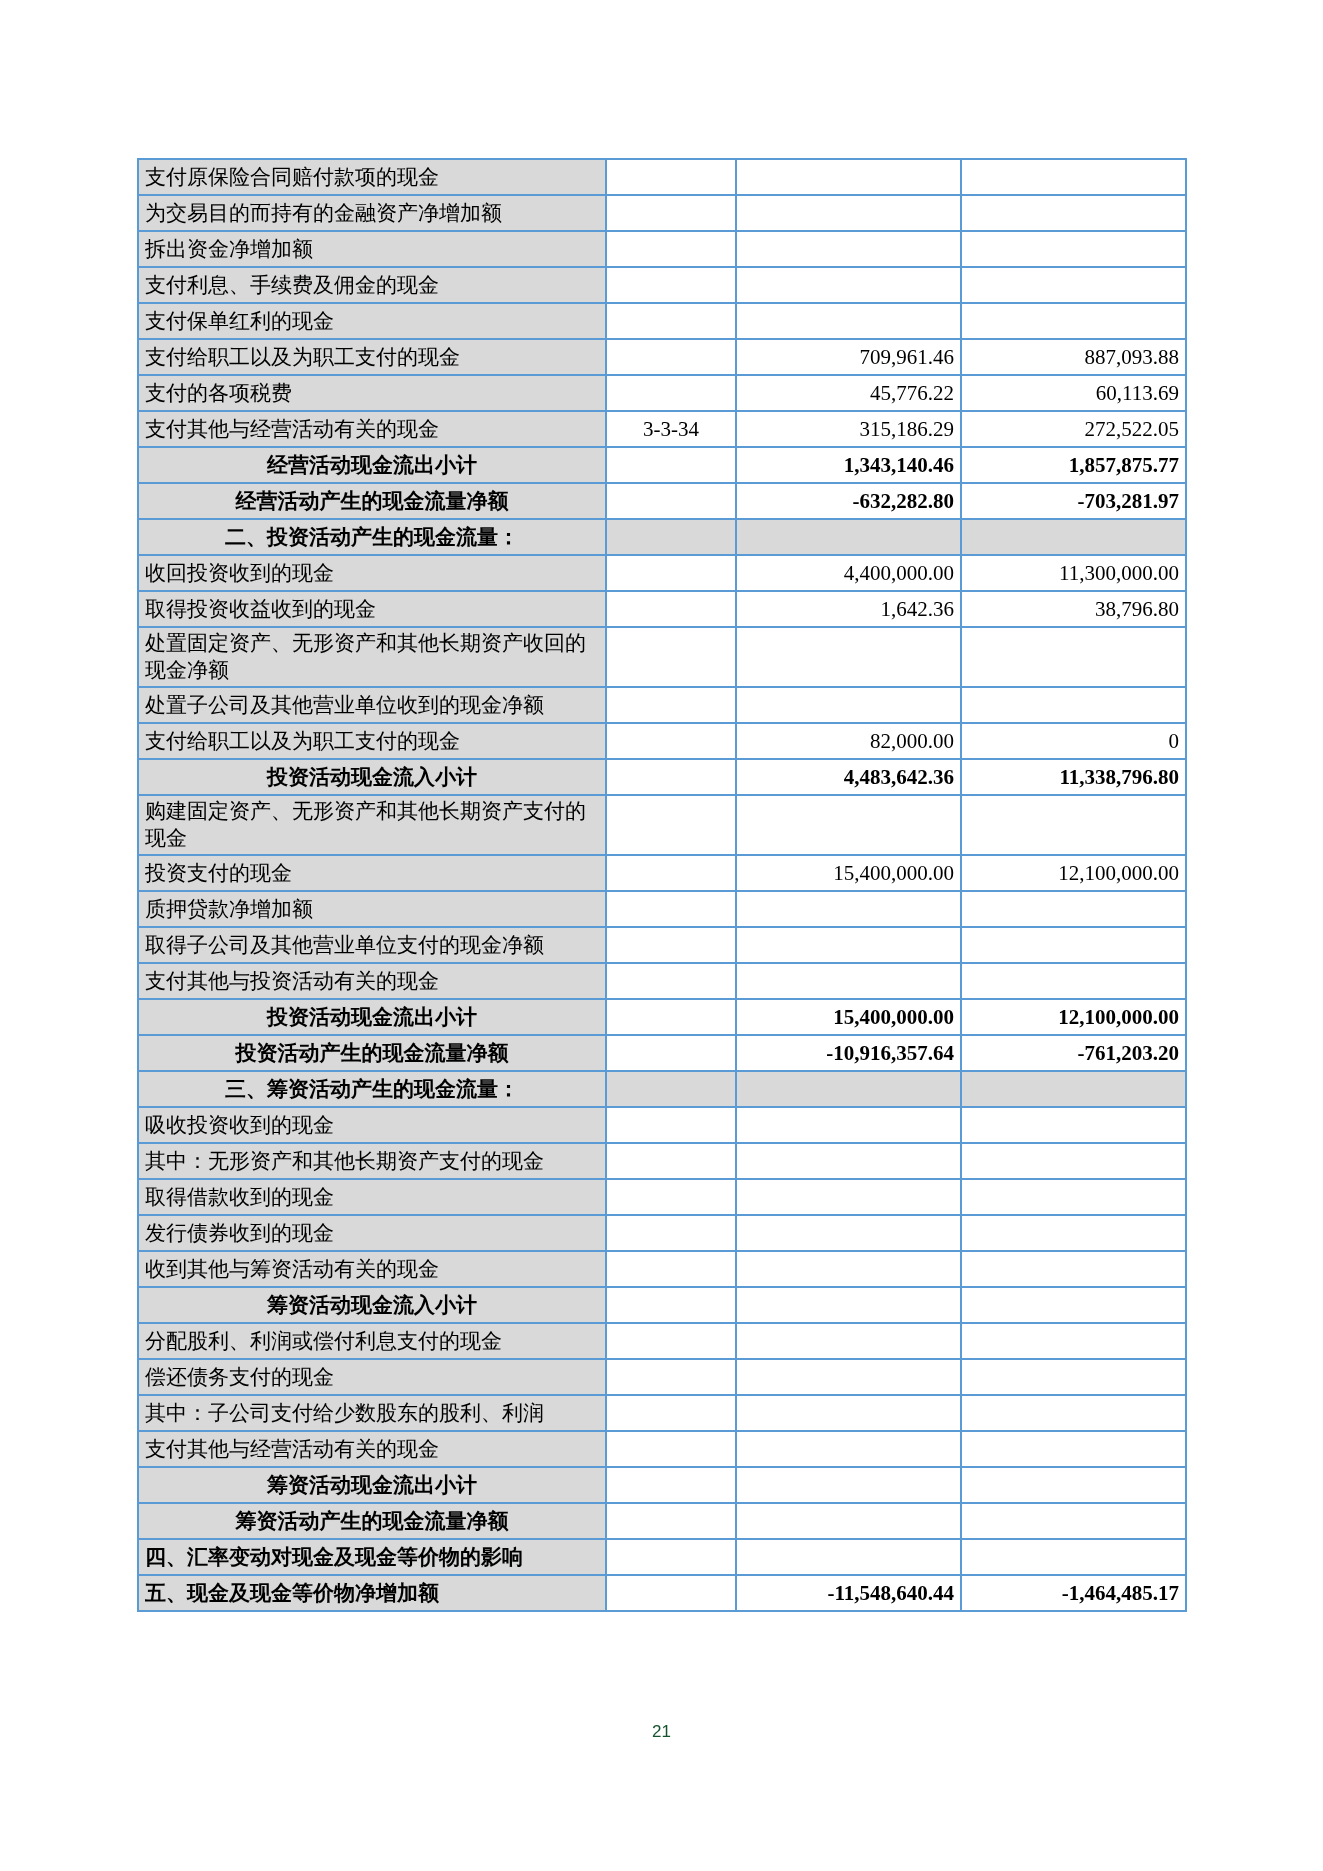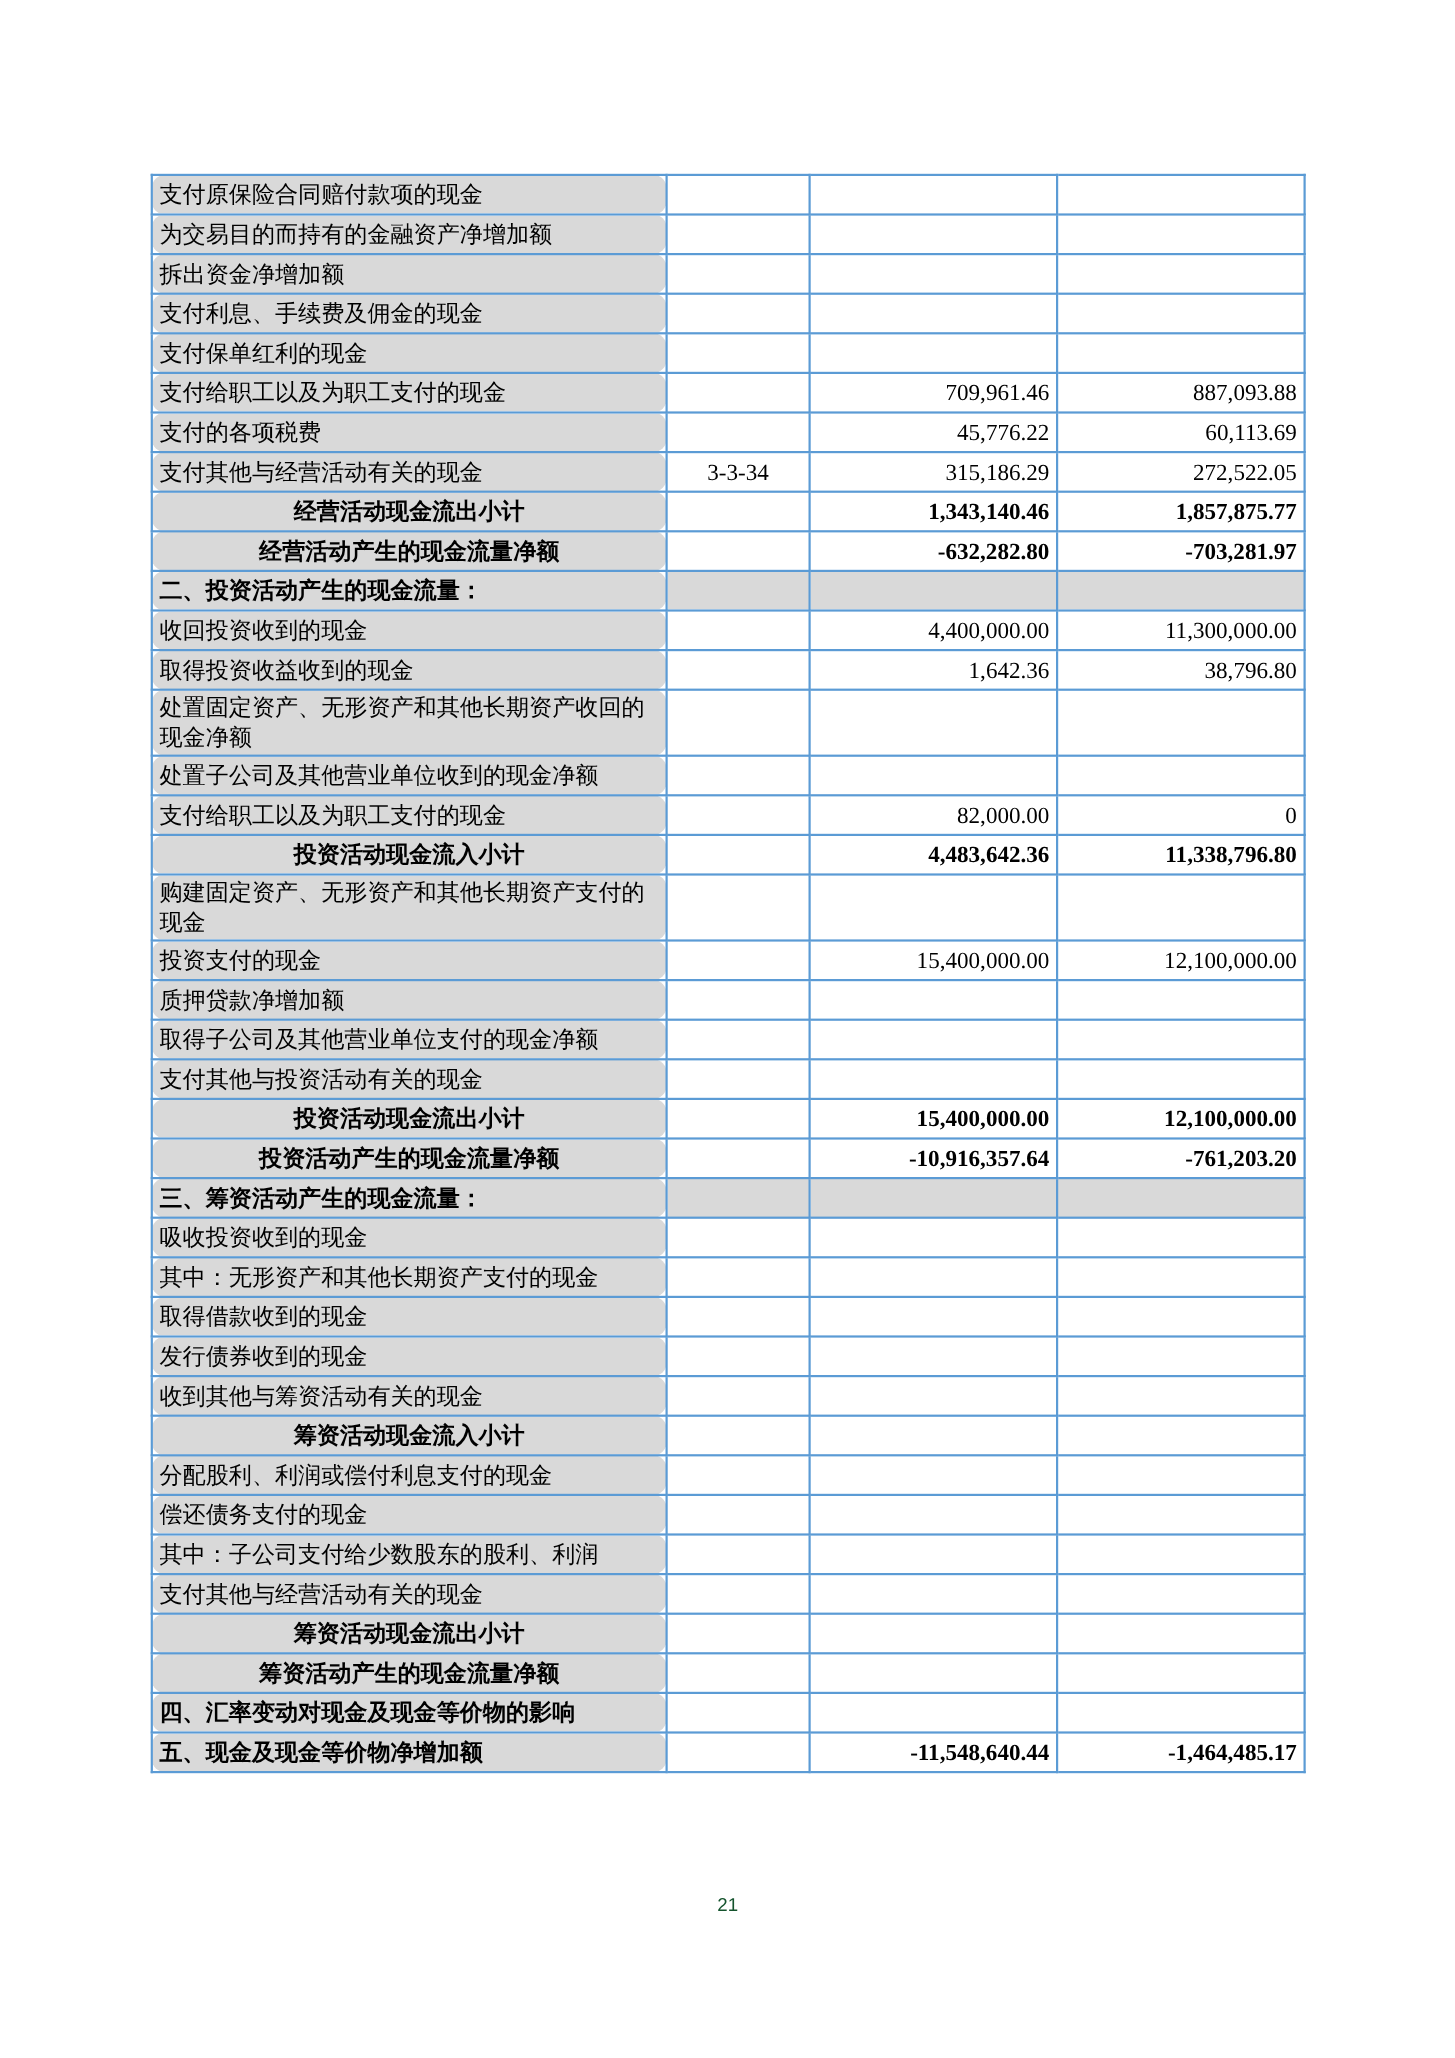--- a/index.html
+++ b/index.html
@@ -33,30 +33,29 @@
     padding: 2px 6px;
     vertical-align: middle;
     overflow: hidden;
     word-break: break-all;
   }
   td.c-label {
     background: #D9D9D9;
     text-align: left;
     padding-left: 9px;
     padding-right: 9px;
-    border-radius: 12px;
   }
   td.c-note { text-align: center; }
   td.c-current, td.c-prior {
     text-align: right;
     padding-right: 10px;
   }
   tr.subtotal td, tr.section td, tr.summary td { font-weight: bold; }
   tr.subtotal td.c-label { text-align: center; margin-top: 33px; }
-  tr.section td { background: #D9D9D9; }
+  tr.section td { background: #D9D9D9; text-align: center; }
   .page-number {
     position: absolute;
     top: 1722px;
     left: 0;
     width: 100%;
     text-align: center;
     font-size: 17px;
     font-family: "Liberation Sans", "DejaVu Sans", sans-serif;
     color: #14532d;
   }

